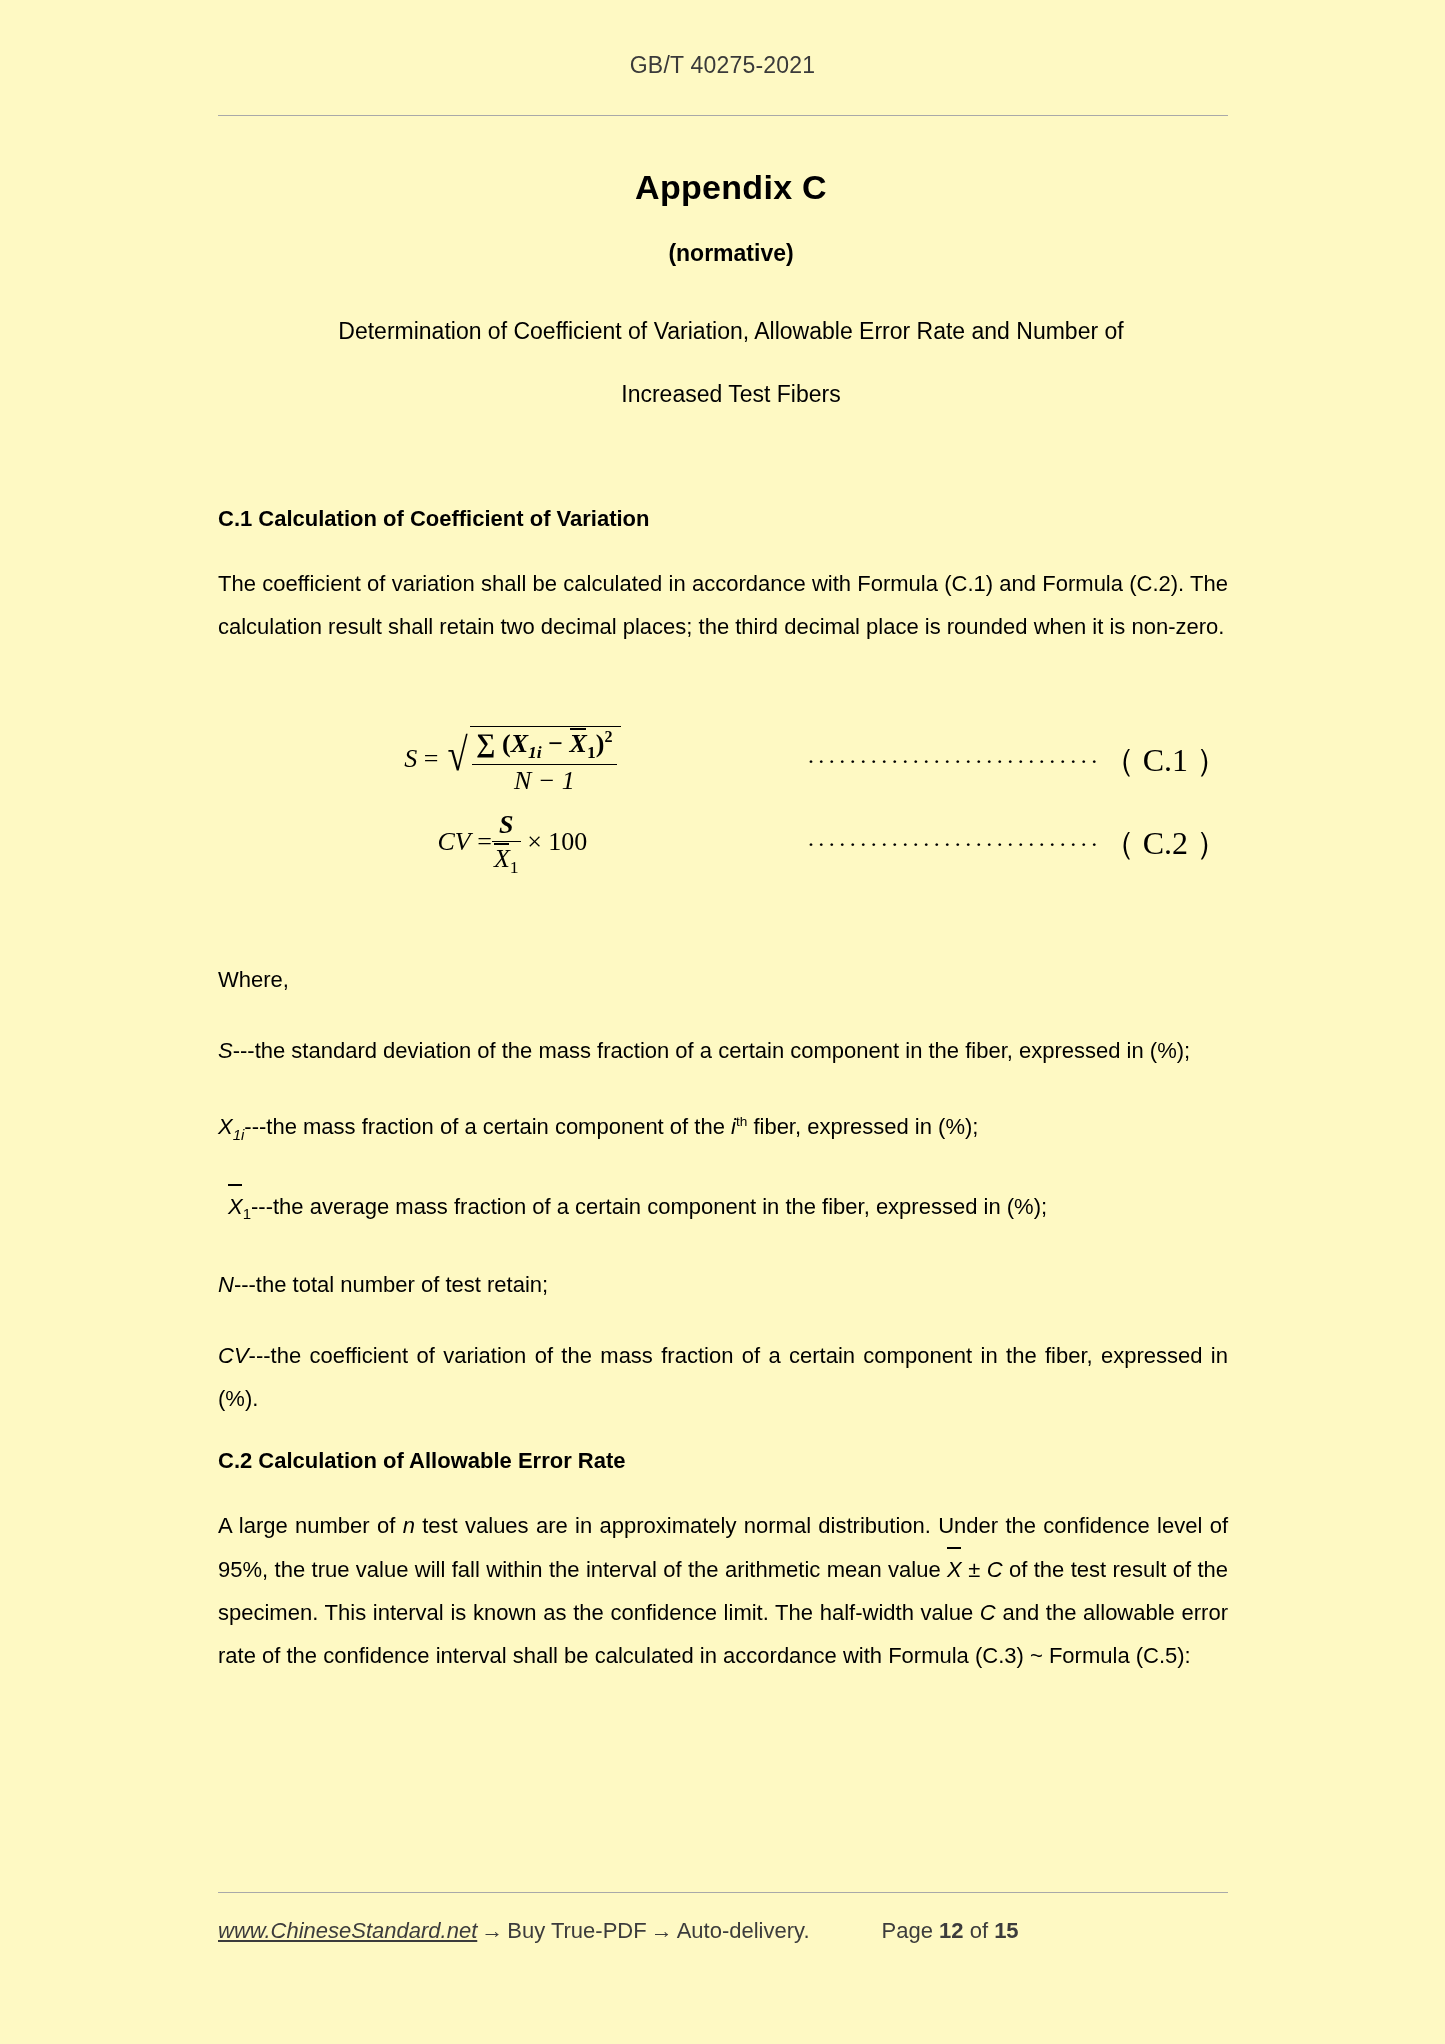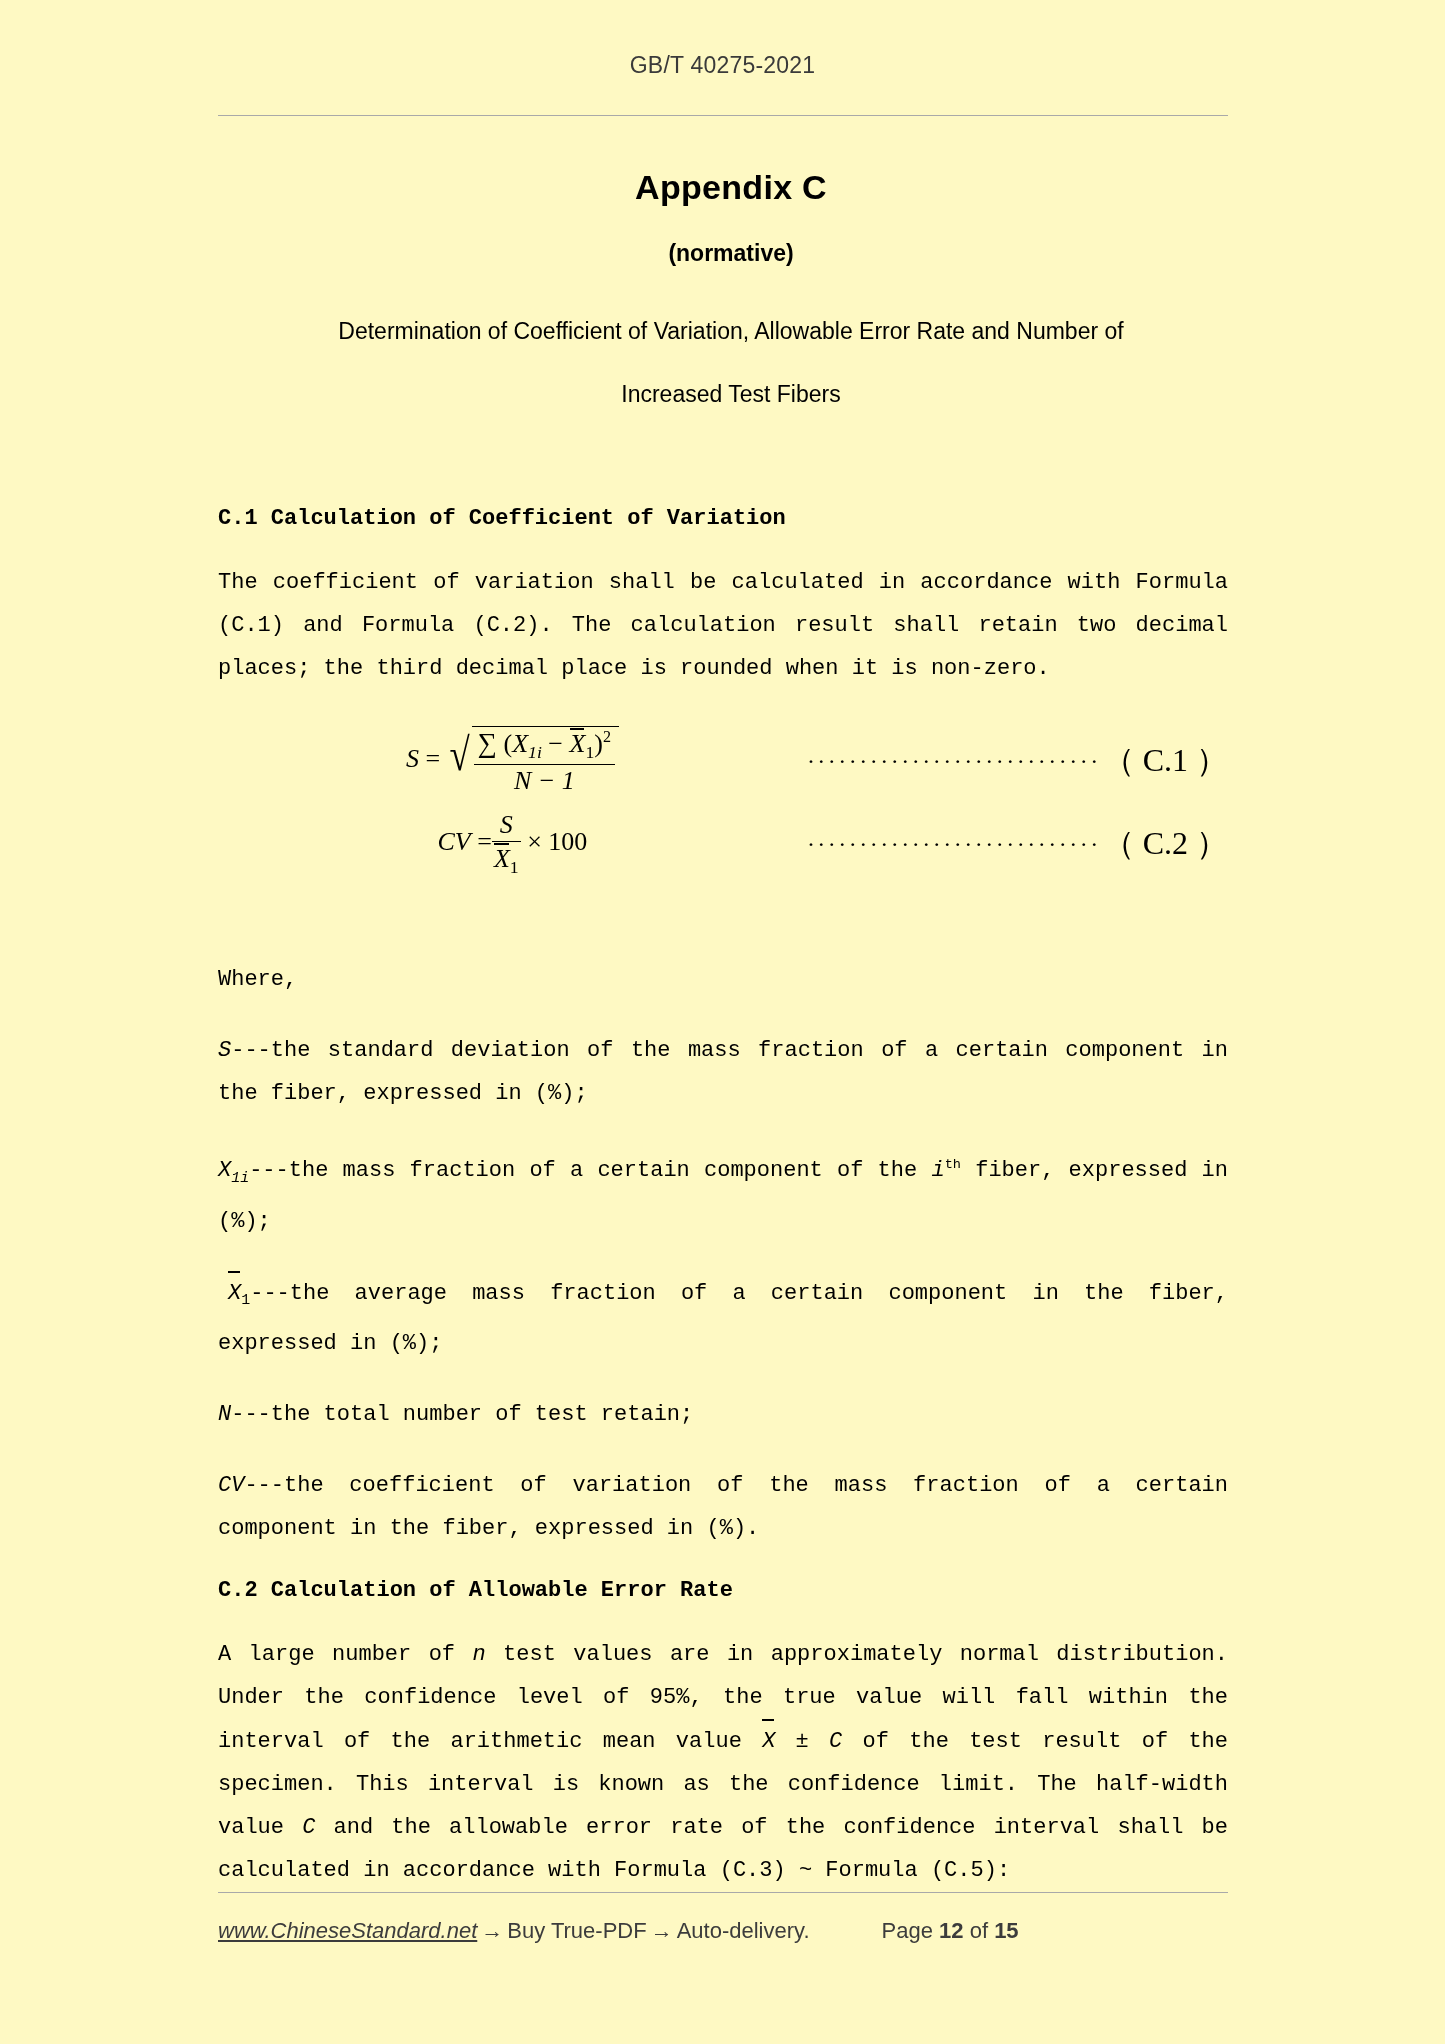--- a/index.html
+++ b/index.html
@@ -66,21 +66,20 @@
     font-weight: normal;
     line-height: 63px;
   }
 
   
   .body-area {
     position: absolute;
     left: 218px;
     top: 506px;
     width: 1010px;
-    font-family: Liberation Mono, monospace;
   }
   .section-heading {
     font-size: 22px;
     font-weight: bold;
     margin: 0 0 30px 0;
   }
   p.para {
     font-size: 22px;
     line-height: 43px;
     margin: 0 0 28px 0;
@@ -188,20 +187,21 @@
   .frac {
     display: inline-block;
     vertical-align: middle;
     text-align: center;
   }
   .frac .num {
     display: block;
     border-bottom: 1.6px solid #000;
     padding: 0 4px 1px 4px;
     white-space: nowrap;
+    font-weight: bold;
   }
   .frac .den {
     display: block;
     padding: 1px 4px 0 4px;
     white-space: nowrap;
   }
   .frac.small .num,
   .frac.small .den {
     padding-left: 2px;
     padding-right: 2px;

